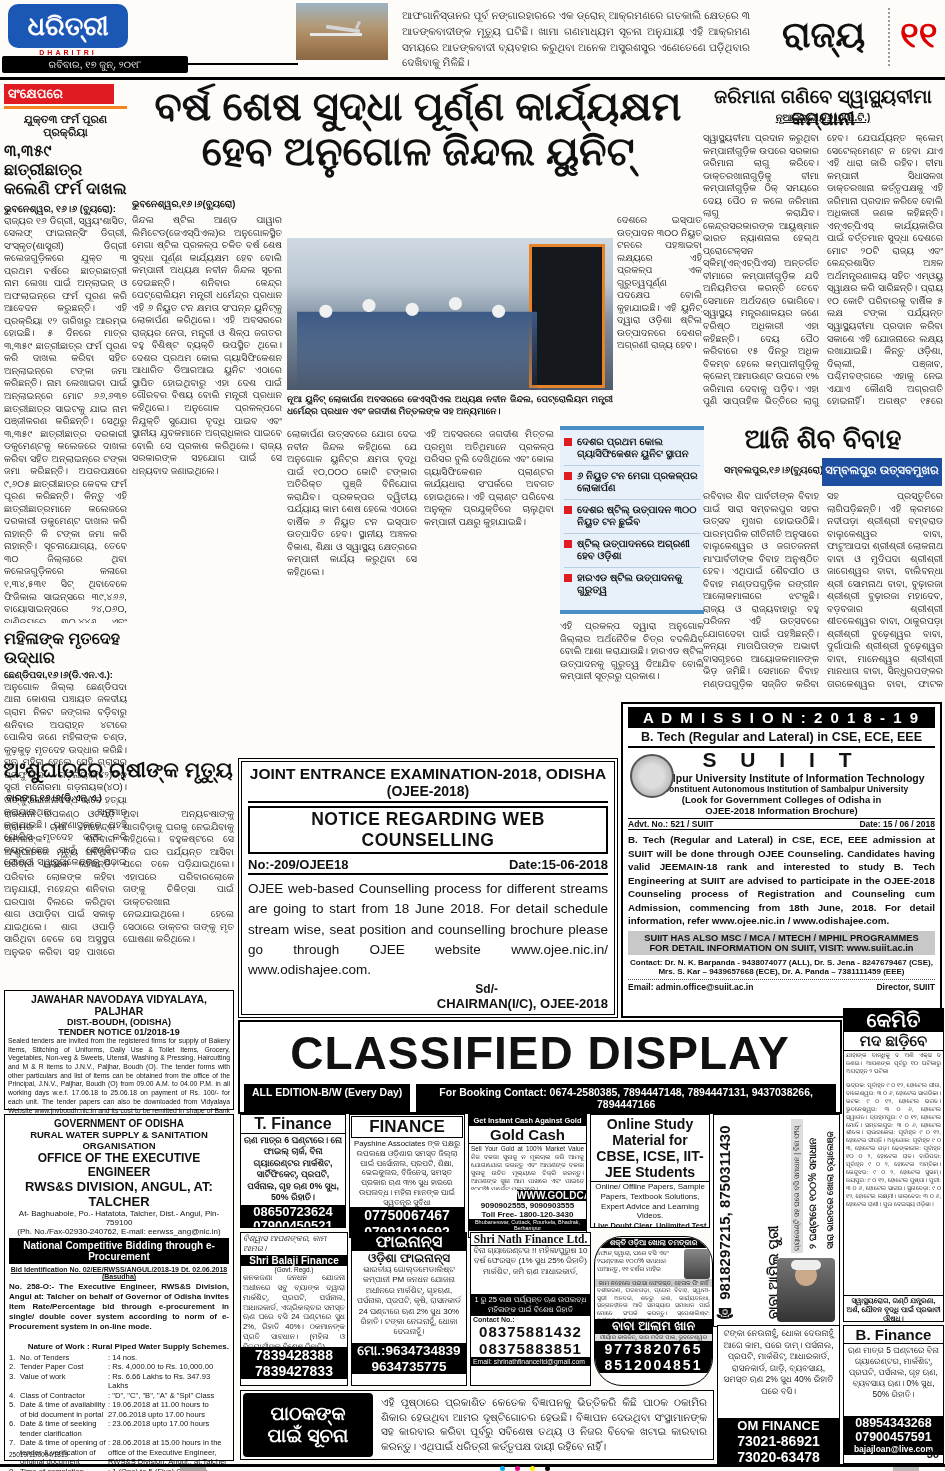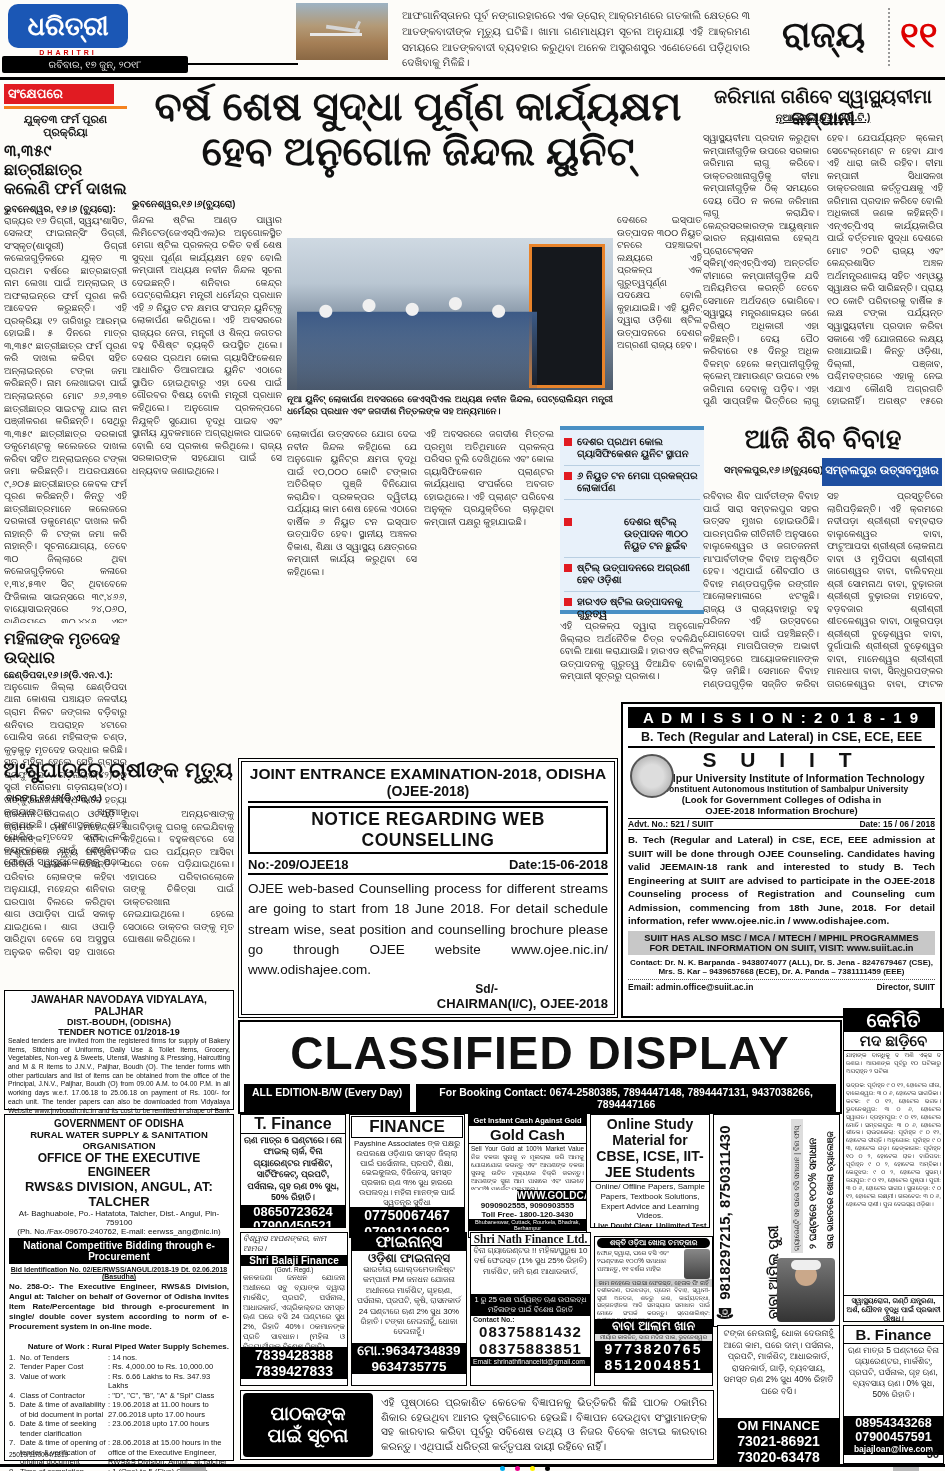--- a/index.html
+++ b/index.html
@@ -86,21 +86,21 @@
 
   <div class="abs" style="left:560px;top:426px;width:144px;height:188px;background:#e8f1fa;border-top:4px solid #4a90c4;border-bottom:4px solid #4a90c4;padding:6px 4px 2px 4px;box-sizing:border-box;">
     <div style="display:flex;margin-bottom:5px;">
         <span class="redsq"></span>
         <span class="b" style="font-size:10px;line-height:1.2;">ଦେଶର ପ୍ରଥମ କୋଲ ଗ୍ୟାସିଫିକେଶନ ୟୁନିଟ ସ୍ଥାପନ</span>
       </div>
     <div style="display:flex;margin-bottom:5px;border-top:1px solid #b9cfe2;padding-top:4px;">
         <span class="redsq"></span>
         <span class="b" style="font-size:10px;line-height:1.2;">୬ ନିୟୁତ ଟନ ମେଗା ପ୍ରକଳ୍ପର ଲୋକାର୍ପଣ</span>
       </div>
-    <div style="display:flex;margin-bottom:5px;border-top:1px solid #b9cfe2;padding-top:16px;gap:47px;">
+    <div style="display:flex;margin-bottom:5px;border-top:1px solid #b9cfe2;padding-top:4px;">
         <span class="redsq"></span>
         <span class="b" style="font-size:10px;line-height:1.2;">ଦେଶର ଷ୍ଟିଲ୍ ଉତ୍ପାଦନ ୩୦୦ ନିୟୁତ ଟନ ଛୁଇଁବ</span>
       </div>
     <div style="display:flex;margin-bottom:5px;border-top:1px solid #b9cfe2;padding-top:4px;">
         <span class="redsq"></span>
         <span class="b" style="font-size:10px;line-height:1.2;">ଷ୍ଟିଲ୍ ଉତ୍ପାଦନରେ ଅଗ୍ରଣୀ ହେବ ଓଡ଼ିଶା</span>
       </div>
     <div style="display:flex;border-top:1px solid #b9cfe2;padding-top:4px;">
         <span class="redsq"></span>
         <span class="b" style="font-size:10px;line-height:1.2;">ହାରଏଡ ଷ୍ଟିଲ ଉତ୍ପାଦନକୁ ଗୁରୁତ୍ୱ</span>
@@ -128,21 +128,21 @@
     <div class="tinyj" style="height:82px;overflow:hidden;">Sealed tenders are invited from the registered firms for supply of Bakery Items, Stitching of Uniforms, Daily Use &amp; Toilet Items, Grocery, Vegetables, Non-veg &amp; Sweets, Utensil, Washing &amp; Pressing, Haircutting and M &amp; R items to J.N.V., Paljhar, Boudh (O). The tender forms with other particulars and list of items can be obtained from the office of the Principal, J.N.V., Paljhar, Boudh (O) from 09.00 A.M. to 04.00 P.M. in all working days w.e.f. 17.06.18 to 25.06.18 on payment of Rs. 100/- for each unit. The tender papers can also be downloaded from Vidyalaya Website www.jnvboudh.nic.in and its cost to be remitted in shape of Bank Draft i.f.o. Principal, J.N.V., Boudh along with the sealed tender or can be directly deposited in our SB A/C as mentioned in the tender paper. The sealed Tender Papers completed in all respect should only be deposited by 11.00 A.M. of 27.06.18. The Vidyalaya Purchase Committee Meeting will be held on 11.30 A.M. of 27.06.18 for finalisation of tender. The Chairman of the Committee reserves the right to reject the tender in whole or in part without assigning any reason thereto.</div>
     <div class="b" style="font-size:7.5px;text-align:right;">Sd./- PRINCIPAL</div>
   </div>
 
   <div class="abs box" style="left:4px;top:1114px;width:230px;height:347px;padding:3px 4px;box-sizing:border-box;">
     <div class="c b" style="font-size:10px;">GOVERNMENT OF ODISHA</div>
     <div class="c b" style="font-size:9.5px;">RURAL WATER SUPPLY &amp; SANITATION ORGANISATION</div>
     <div class="c b" style="font-size:12px;">OFFICE OF THE EXECUTIVE ENGINEER</div>
     <div class="c b" style="font-size:13px;">RWS&amp;S DIVISION, ANGUL, AT: TALCHER</div>
     <div class="c" style="font-size:8px;">At- Baghuabole, Po.- Hatatota, Talcher, Dist.- Angul, Pin- 759100</div>
-    <div class="c" style="font-size:8px;">(Ph. No./Fax-09670-240762, E-mail: eerwss_ang@nic.in)</div>
+    <div class="c" style="font-size:8px;">(Ph. No./Fax-02930-240762, E-mail: eerwss_ang@nic.in)</div>
     <div class="bar c b" style="font-size:10px;padding:2px 0;margin:2px 0;">National Competitive Bidding through e-Procurement</div>
     <div class="c b" style="font-size:7px;text-decoration:underline;">Bid Identification No. 02/EE/RWSS/ANGUL/2018-19 Dt. 02.06.2018 (Basudha)</div>
     <div class="j b" style="font-size:8px;line-height:1.25;margin-top:2px;">No. 258-O:- The Executive Engineer, RWS&amp;S Division, Angul at: Talcher on behalf of Governor of Odisha invites Item Rate/Percentage bid through e-procurement in single/ double cover system according to norm of e-Procurement system in on-line mode.</div>
     <div class="b" style="font-size:8px;margin:10px 0 2px 12px;text-align:right;">Nature of Work : Rural Piped Water Supply Schemes.</div>
     <div style="font-size:7.6px;line-height:1.25;">
       <div style="display:flex;">
           <span style="width:11px;">1.</span>
           <span style="width:88px;">No. of Tenders</span>
           <span style="flex:1;">: 14 nos.</span>
         </div>
@@ -311,21 +311,21 @@
   <div class="abs adbox" style="left:470px;top:1232px;width:119px;height:152px;">
     <div class="c b" style="font-size:11.5px;font-family:'Liberation Serif',serif;border-bottom:1px solid #000;">Shri Nath Finance Ltd.</div>
     <div class="c" style="font-size:8px;line-height:1.3;padding:0 2px;height:48px;overflow:hidden;">ବିନା ଗ୍ୟାରେଣ୍ଟର !! ମହିଳା/ପୁରୁଷ 10 ବର୍ଷ ଫେରସ୍ତ (1% ସୁଧ 25% ରିହାତି) ମାର୍କଶିଟ, ଜମି ଋଣ ଆଧାରକାର୍ଡ,</div>
     <div class="bar c" style="font-size:7.5px;padding:1px;">1 ରୁ 25 ଲକ୍ଷ ପର୍ଯ୍ୟନ୍ତ ଋଣ ଉପଲବ୍ଧ ମହିଳାଙ୍କ ପାଇଁ ବିଶେଷ ରିହାତି</div>
     <div class="b" style="font-size:7px;padding-left:2px;">Contact No.:</div>
     <div class="b c" style="font-size:15px;letter-spacing:1px;">08375881432</div>
     <div class="b c" style="font-size:15px;letter-spacing:1px;">08375883851</div>
     <div class="bar" style="font-size:6.8px;padding:1px 2px;">Email: shrinathfinanceltd@gmail.com</div>
   </div>
 
-  <div class="abs adbox" style="left:594px;top:1236px;width:117px;height:148px;">
+  <div class="abs adbox" style="left:594px;top:1236px;width:117px;height:148px;border-radius:28px;">
     <div class="bar c b" style="font-size:7.5px;border-radius:8px;margin:1px 2px;">ଶକ୍ତି ଓଡ଼ିଆ ଖୋଲା ଚମତ୍କାର</div>
     <div style="display:flex;gap:2px;padding:0 2px;">
       <div style="font-size:6.4px;line-height:1.25;flex:1;">ଫୋନ୍ ଦ୍ୱାରା, ଘରେ ବସି ଏବଂ ୨ଘଣ୍ଟାରେ ୧୦୦% ସମାଧାନ ପାଆନ୍ତୁ, ୧୧ ବର୍ଷର ମାହିର</div>
       <div style="width:26px;height:30px;background:linear-gradient(180deg,#888,#444);border-radius:3px;flex:0 0 26px;"></div>
     </div>
     <div style="background:#ccc;font-size:6.2px;text-align:center;">କାମ ନହେଲେ ପଇସା ଫେରସ୍ତ, ହେତାଳ ଫି ନାହିଁ</div>
     <div class="j" style="font-size:6px;line-height:1.25;padding:0 2px;height:32px;overflow:hidden;">ବଶୀକରଣ, ଘରଝଗଡ଼ା, ପ୍ରେମ ବିବାହ, ସ୍ୱାମୀ-ସ୍ତ୍ରୀ ଅନବନା, ଶତ୍ରୁ ନାଶ, କାର୍ଯ୍ୟବନ୍ଧା, ସନ୍ତାନହୀନତା ଆଦି ସମସ୍ୟାର ସମାଧାନ ପାଇଁ ମୋତେ ସଂପର୍କ କରନ୍ତୁ। ସ୍ପେଶାଲିଷ୍ଟ: ବଶୀକରଣ ଓ ଛାଡ଼ପତ୍ର</div>
     <div class="bar c b" style="font-size:12.5px;">ବାବା ଆଲାମ ଖାନ</div>
     <div class="c" style="font-size:5.8px;background:#ddd;">ମୀୟାଁର କାଳଜିତ୍, ଭାଗ ମଦିନା ପାକ, ଭୁବନେଶ୍ୱର</div>
     <div class="phoneblk" style="font-size:14px;letter-spacing:2px;">9773820765</div>

